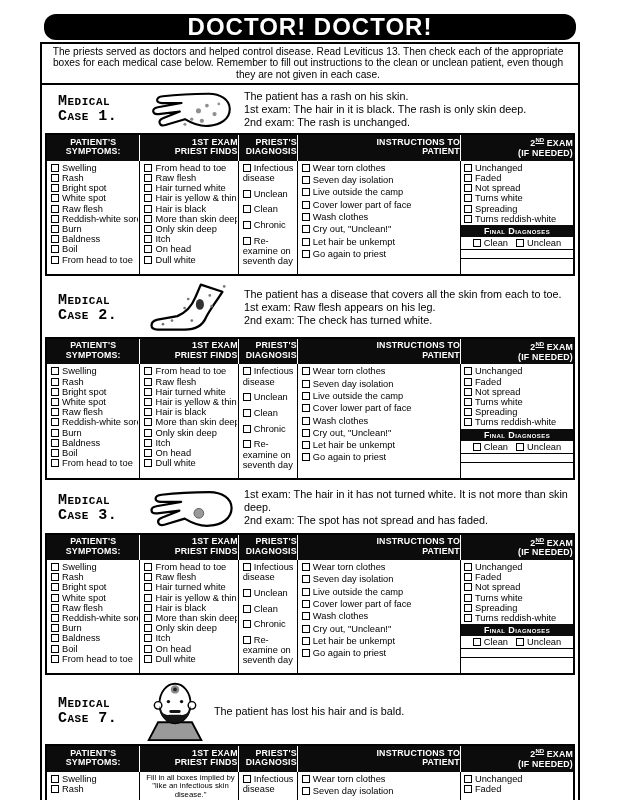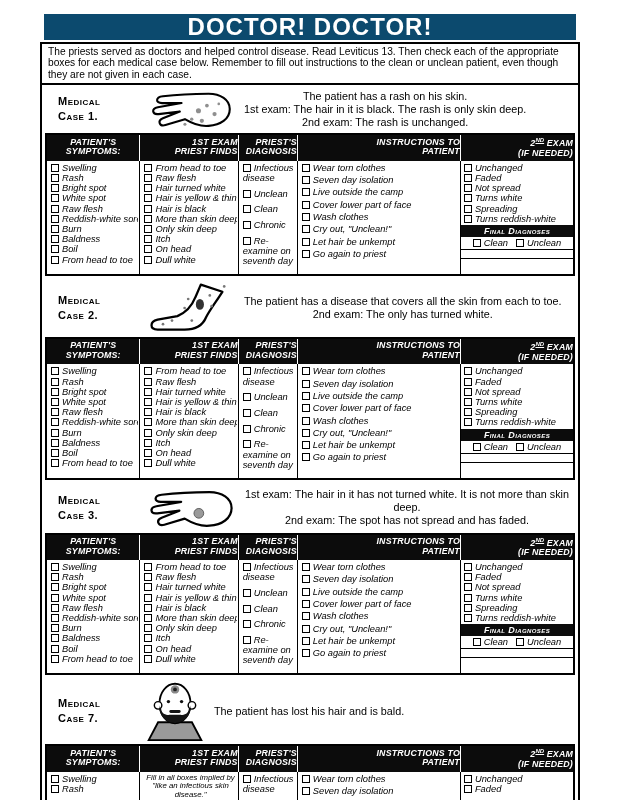--- a/index.html
+++ b/index.html
@@ -1,37 +1,37 @@
 <!DOCTYPE html>
 <html><head>
 <meta charset="utf-8">
 <style>
   * { box-sizing: border-box; }
   html,body { margin:0; padding:0; background:#fff; }
   body { width:618px; font-family:"Liberation Sans", sans-serif; color:#000; }
   .sheet { width:618px; height:800px; overflow:hidden; padding:14px 38px 0 40px; background:#fff; }
 
-  .titlebar { background:#0c4a6e; color:#fff; text-align:center; font-weight:bold;
-    font-size:24px; line-height:26px; height:26px; letter-spacing:1px; margin:0 4px 2px 4px; }
+  .titlebar { background:#000000; color:#fff; text-align:center; font-weight:bold;
+    font-size:24px; line-height:26px; height:26px; letter-spacing:1px; margin:0 4px 2px 4px;border-radius:12px; }
 
   .main-box { border:2px solid #000; }
 
   .intro { border-bottom:2px solid #000; font-size:10.2px; line-height:11.4px;
-    padding:2px 10px 3px 6px; text-align:left; }
+    padding:2px 10px 3px 6px; text-align:center; }
 
   .case-header { display:flex; align-items:center; padding:2px 8px 2px 16px; gap:8px; }
-  .case-label { font-weight:bold; font-size:11px; line-height:15px; font-variant:small-caps;
-    letter-spacing:.5px; min-width:78px; }
+  .case-label { font-weight:bold; font-size:15px; line-height:15px; font-variant:small-caps;
+    letter-spacing:.5px; min-width:78px;font-family:Liberation Mono, monospace; }
   .case-label div { white-space:nowrap; }
   .case-icon { flex:0 0 auto; }
   .case-desc { font-size:10.8px; line-height:13px; }
-  .case-desc ul, .case-label-list { list-style:none; margin:0; padding:0;text-align:center; }
+  .case-desc ul, .case-label-list { list-style:none; margin:0; padding:0; }
 
   table.case-table { width:calc(100% - 6px); margin:0 3px 3px 3px; border-collapse:collapse;
-    table-layout:fixed; border:2.5px solid #000;font-style:italic; }
+    table-layout:fixed; border:2.5px solid #000; }
   th { background:#0c0c0c; color:#fff; font-weight:bold; font-size:8.8px; line-height:9.8px;
     padding:1px 0 2px 0; text-align:center; letter-spacing:.2px; }
   th + th { border-left:1px solid #fff;text-align:right; }
   sup.ord { font-size:6px; text-decoration:underline; letter-spacing:0; }
   td { vertical-align:top; padding:2px 1px 2px 4px; }
   td + td { border-left:1.3px solid #000; }
 
   ul.chklist { list-style:none; margin:0; padding:0; font-size:9.3px; line-height:10.2px; overflow:hidden; }
   li.chk { white-space:nowrap; }
   .cb { display:inline-block; width:8px; height:8px; border:1.3px solid #000; background:#fff;
@@ -198,21 +198,22 @@
               <circle cx="52" cy="44" r="1.5"></circle>
               <circle cx="74" cy="28" r="1.5"></circle>
               <circle cx="88" cy="6" r="1.5"></circle>
               <circle cx="20" cy="48" r="1.5"></circle>
             </g>
         </svg>
       </div>
       <div class="case-desc">
         <ul>
             <li>The patient has a disease that covers all the skin from each to toe.</li>
-            <li>2nd exam: The only has turned white.</li>
+            <li>1st exam: Raw flesh appears on his leg.</li>
+            <li>2nd exam: The check has turned white.</li>
           </ul>
       </div>
     </div>
 
     <table class="case-table">
       <colgroup>
           <col style="width:17.8%">
           <col style="width:18.6%">
           <col style="width:11.2%">
           <col style="width:30.9%">

